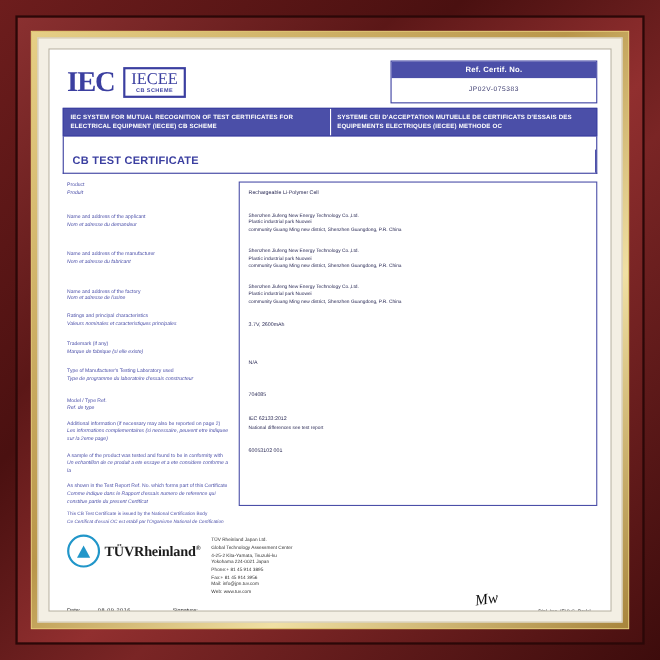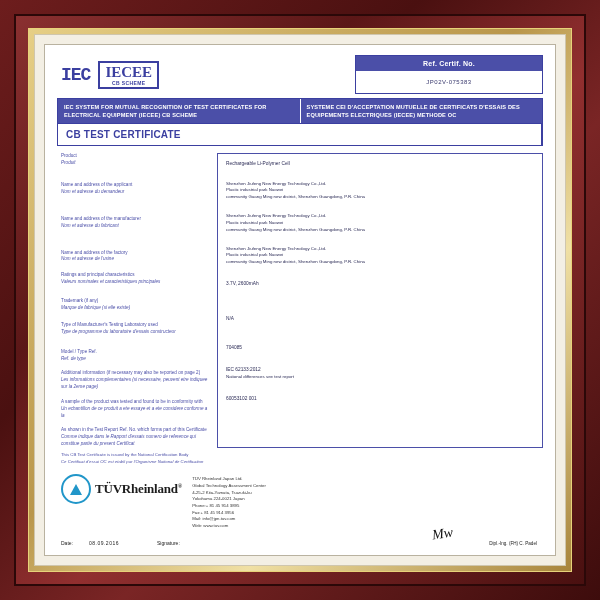--- a/index.html
+++ b/index.html
@@ -63,36 +63,36 @@
     justify-content: space-between;
     gap: 6px;
   }
   .logos {
     display: flex;
     align-items: center;
     gap: 8px;
     padding-left: 4px;
   }
   .iec-logo {
-    font-family: Liberation Mono, monospace;
-    font-weight: bold;
-    font-size: 18px;
+    font-family: Liberation Serif, serif;
+    font-weight: bold;
+    font-size: 26px;
     color: #3b3fa0;
     letter-spacing: -1px;
     line-height: 1;
   }
   .iecee-box {
     border: 2px solid #3b3fa0;
     padding: 2px 5px 1px 5px;
     line-height: 1;
     text-align: center;
   }
   .iecee-main {
     font-family: "Liberation Serif", serif;
-    font-weight: bold;
+    font-weight: normal;
     font-size: 15px;
     color: #3b3fa0;
     letter-spacing: 0px;
   }
   .iecee-sub {
     font-size: 5px;
     color: #3b3fa0;
     font-weight: bold;
     letter-spacing: .4px;
     margin-top: 1px;
@@ -145,20 +145,21 @@
     border: 1px solid #3b3fa0;
     border-top: none;
   }
   .title-row > div {
     flex: 1;
     padding: 5px 8px;
     color: #3b3fa0;
     font-size: 10px;
     font-weight: bold;
     letter-spacing: .2px;
+    margin-top: 12px;
   }
   .title-row .t-left { border-right: 1px solid #3b3fa0; }
   .title-row .t-right { text-align: right; }
 
   
   .body-row {
     display: flex;
     gap: 6px;
     margin-top: 7px;
   }

